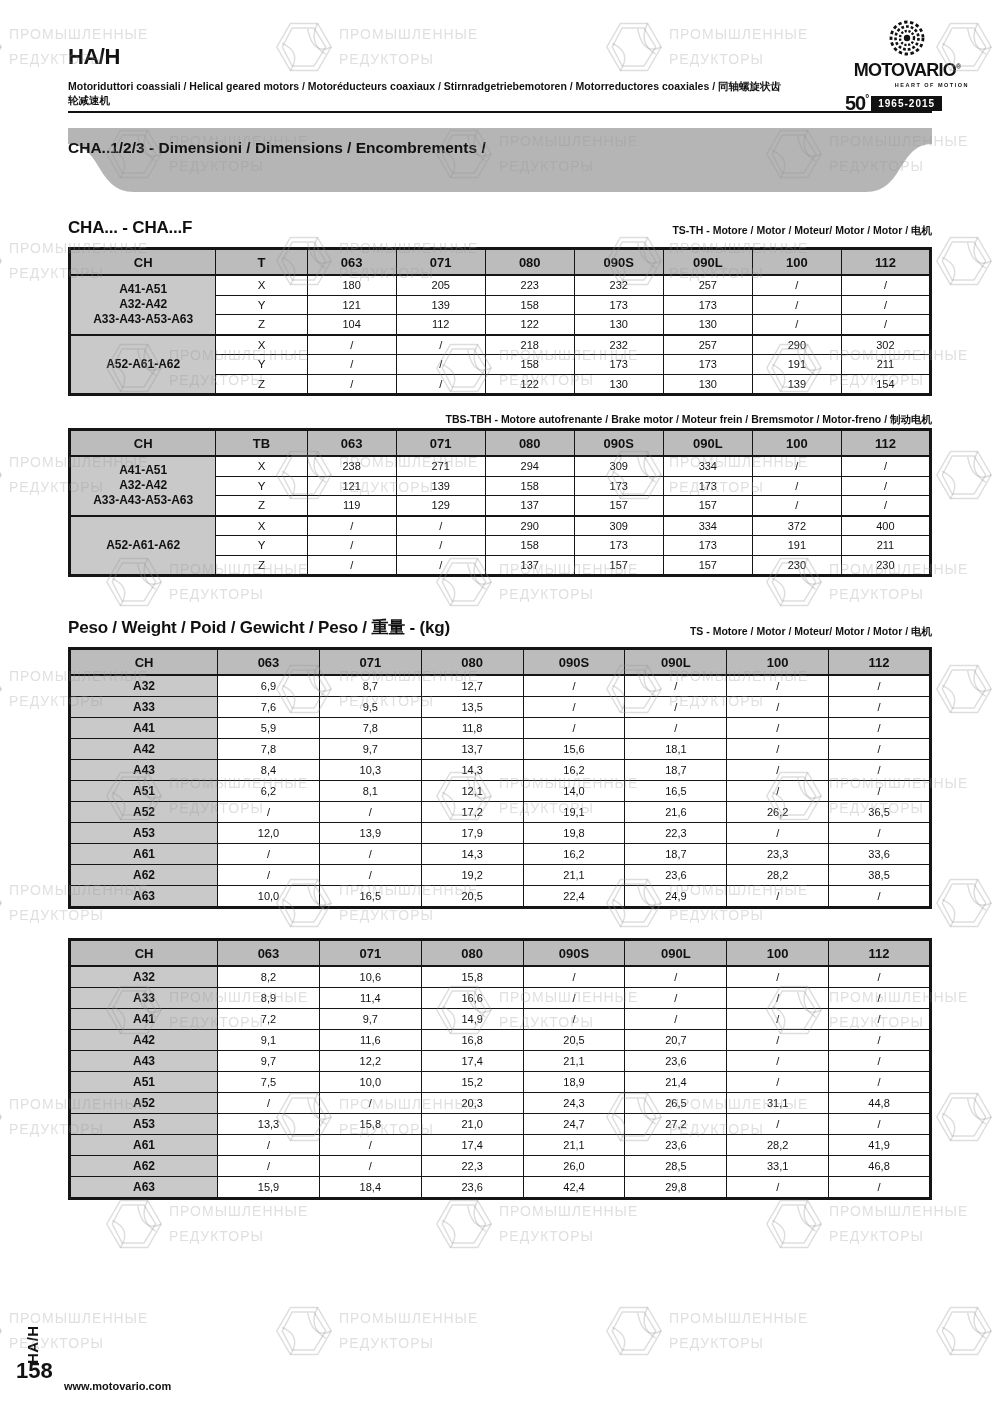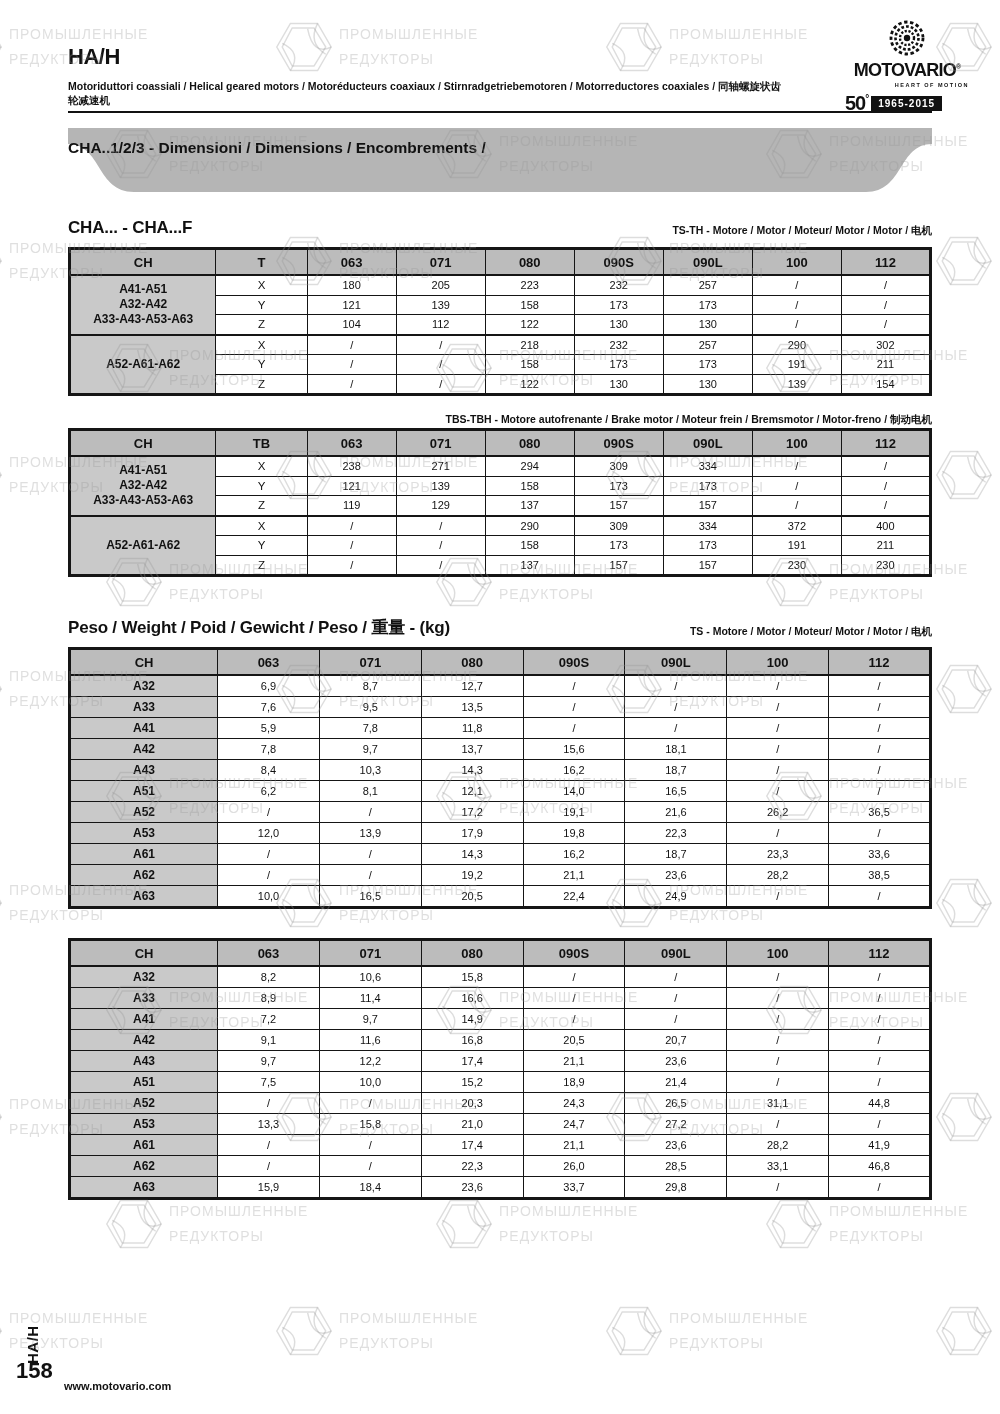--- a/index.html
+++ b/index.html
@@ -1088,21 +1088,21 @@
           <td>26,0</td>
           <td>28,5</td>
           <td>33,1</td>
           <td>46,8</td>
         </tr>
         <tr>
           <td class="label">A63</td>
           <td>15,9</td>
           <td>18,4</td>
           <td>23,6</td>
-          <td>33,7</td>
+          <td>42,4</td>
           <td>29,8</td>
           <td>/</td>
           <td>/</td>
         </tr>
       </tbody>
     </table>
 
 
   <div class="side-label">HA/H</div>
   <div class="page-num">158</div>

